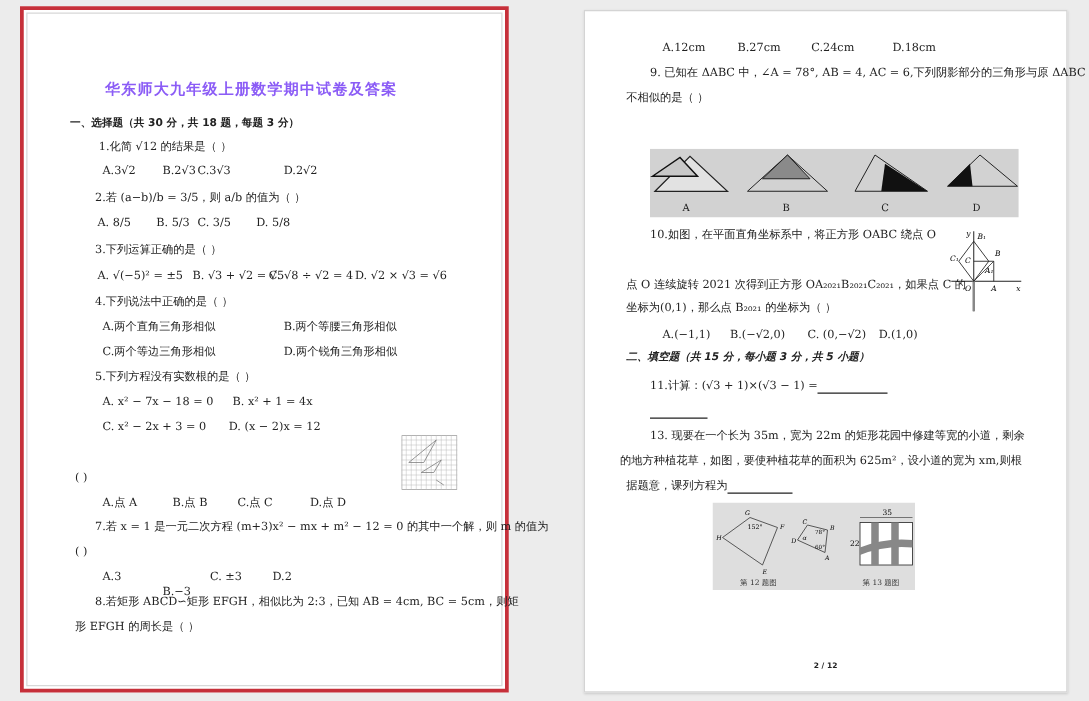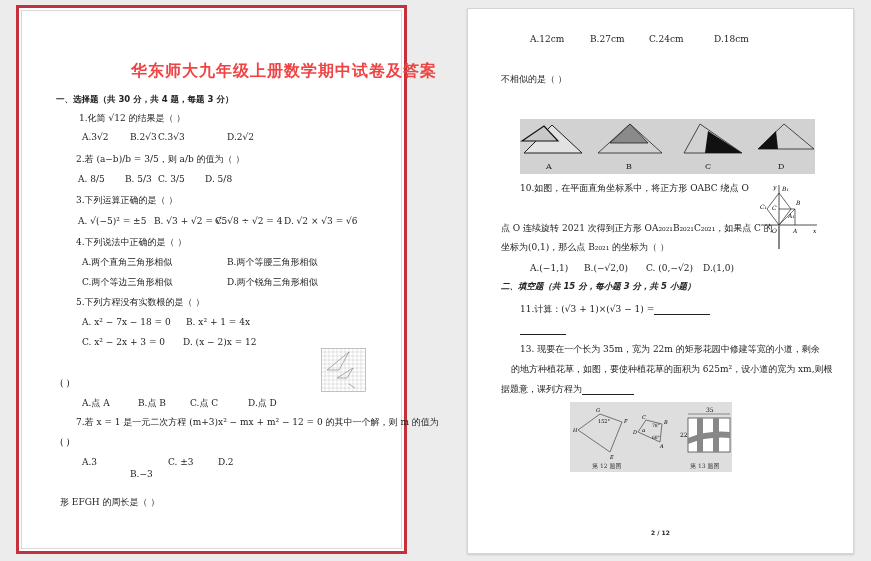--- a/index.html
+++ b/index.html
@@ -2,33 +2,33 @@
 <html><head>
 <meta charset="utf-8">
 <style>
   html,body{margin:0;padding:0;}
   body{width:871px;height:561px;background:#ececec;position:relative;overflow:hidden;font-family:"DejaVu Serif","Liberation Serif",serif;color:#222;}
   .page{position:absolute;background:#fff;}
   #page-left{left:16px;top:5px;width:385px;height:543px;border:3px solid #c6303a;box-sizing:content-box;}
   #page-left .inner{position:absolute;left:2px;top:2px;right:2px;bottom:2px;border:1px solid #d8d8d8;}
   #page-right{left:467px;top:8px;width:385px;height:544px;border:1px solid #d4d4d4;box-shadow:0 1px 2px rgba(0,0,0,0.15);}
   .t{position:absolute;white-space:nowrap;font-size:9px;line-height:11px;}
-  .title{font-size:16px;line-height:18px;color:#ef4444;font-weight:bold;letter-spacing:1px;font-family:"DejaVu Sans","Liberation Sans",sans-serif;margin-left:47px;}
+  .title{font-size:12px;line-height:18px;color:#8b5cf6;font-weight:bold;letter-spacing:1px;font-family:"DejaVu Sans","Liberation Sans",sans-serif;}
   .sec{font-weight:bold;font-family:"DejaVu Sans","Liberation Sans",sans-serif;font-size:8.5px;}
   .blank{display:inline-block;border-bottom:1px solid #222;height:9px;vertical-align:bottom;}
   .fig{position:absolute;}
   .pagenum{font-size:6px;font-weight:bold;font-family:"DejaVu Sans","Liberation Sans",sans-serif;}
 </style>
 </head>
 <body>
 
 <div id="page-left" class="page">
   <div class="inner">
     <div class="t title" style="left:62px;top:51px;">华东师大九年级上册数学期中试卷及答案</div>
-    <div class="t sec" style="left:34px;top:83px;">一、选择题（共 30 分，共 4 题，每题 3 分）</div>
+    <div class="t sec" style="left:34px;top:83px;">一、选择题（共 30 分，共 18 题，每题 3 分）</div>
 
     <div class="t" style="left:57px;top:102px;">1.化简 √12 的结果是（    ）</div>
     <div class="t" style="left:60px;top:121px;">A.3√2</div>
     <div class="t" style="left:108px;top:121px;">B.2√3</div>
     <div class="t" style="left:136px;top:121px;">C.3√3</div>
     <div class="t" style="left:205px;top:121px;">D.2√2</div>
 
     <div class="t" style="left:54px;top:143px;">2.若 (a−b)/b = 3/5，则 a/b 的值为（    ）</div>
     <div class="t" style="left:56px;top:163px;">A.  8/5</div>
     <div class="t" style="left:103px;top:163px;">B. 5/3</div>
@@ -87,31 +87,33 @@
       <line x1="28" y1="36" x2="34" y2="40" stroke="#777" stroke-width="0.6"></line>
     </svg>
 
     <div class="t" style="left:54px;top:406px;">7.若 x = 1 是一元二次方程 (m+3)x² − mx + m² − 12 = 0 的其中一个解，则 m 的值为</div>
     <div class="t" style="left:38px;top:426px;">(    )</div>
     <div class="t" style="left:60px;top:446px;">A.3</div>
     <div class="t" style="left:108px;top:458px;">B.−3</div>
     <div class="t" style="left:146px;top:446px;">C. ±3</div>
     <div class="t" style="left:196px;top:446px;">D.2</div>
 
+    <div class="t" style="left:54px;top:466px;">8.若矩形 ABCD∽矩形 EFGH，相似比为 2:3，已知 AB = 4cm, BC = 5cm，则矩</div>
     <div class="t" style="left:38px;top:486px;">形 EFGH 的周长是（    ）</div>
   </div>
 </div>
 
 <div id="page-right" class="page">
 
   <div class="t" style="left:62px;top:25px;">A.12cm</div>
   <div class="t" style="left:122px;top:25px;">B.27cm</div>
   <div class="t" style="left:181px;top:25px;">C.24cm</div>
   <div class="t" style="left:246px;top:25px;">D.18cm</div>
 
+  <div class="t" style="left:52px;top:45px;">9. 已知在 ΔABC 中，∠A = 78°, AB = 4,  AC = 6,下列阴影部分的三角形与原 ΔABC</div>
   <div class="t" style="left:33px;top:65px;">不相似的是（    ）</div>
   <svg class="fig" style="left:52px;top:110px;" width="295" height="55" viewBox="0 0 295 55">
     <rect x="0" y="0" width="295" height="55" fill="#d2d2d2"></rect>
 
     <polygon points="4,34 32,6 62,34" fill="#e2e2e2" stroke="#222" stroke-width="1"></polygon>
     <polygon points="2,22 24,7 38,22" fill="#c8c8c8" stroke="#111" stroke-width="1.2"></polygon>
     <text x="26" y="50" font-size="8" fill="#222">A</text>
 
     <polygon points="78,34 110,5 142,34" fill="none" stroke="#222" stroke-width="0.8"></polygon>
     <polygon points="90,24 110,5 128,24" fill="#8a8a8a" stroke="#222" stroke-width="0.8"></polygon>
@@ -148,21 +150,21 @@
     <text x="29" y="37" font-size="6" font-style="italic">A₁</text>
     <text x="13" y="52" font-size="6" font-style="italic">O</text>
     <text x="34" y="52" font-size="6" font-style="italic">A</text>
     <text x="54" y="52" font-size="6" font-style="italic">x</text>
   </svg>
 
   <div class="t sec" style="left:33px;top:272px;font-style:italic;">二、填空题（共 15 分，每小题 3 分，共 5 小题）</div>
   <div class="t" style="left:52px;top:295px;"><span>11.计算：(√3 + 1)×(√3 − 1) =</span><span class="blank" style="width:56px;"></span></div>
   <div class="t" style="left:52px;top:315px;"><span class="blank" style="width:46px;"></span></div>
   <div class="t" style="left:52px;top:335px;">13.   现要在一个长为 35m，宽为 22m 的矩形花园中修建等宽的小道，剩余</div>
-  <div class="t" style="left:43px;top:355px;">的地方种植花草，如图，要使种植花草的面积为 625m²，设小道的宽为 xm,则根</div>
+  <div class="t" style="left:28px;top:355px;">的地方种植花草，如图，要使种植花草的面积为 625m²，设小道的宽为 xm,则根</div>
   <div class="t" style="left:33px;top:375px;"><span>据题意，课列方程为</span><span class="blank" style="width:52px;"></span></div>
 
   <svg class="fig" style="left:102px;top:393px;" width="162" height="70" viewBox="0 0 162 70">
     <rect x="0" y="0" width="162" height="70" fill="#dedede"></rect>
 
     <polygon points="8,28 30,12 52,20 40,50" fill="none" stroke="#444" stroke-width="0.7"></polygon>
     <text x="26" y="10" font-size="5" font-style="italic">G</text>
     <text x="3" y="30" font-size="5" font-style="italic">H</text>
     <text x="54" y="21" font-size="5" font-style="italic">F</text>
     <text x="40" y="57" font-size="5" font-style="italic">E</text>

